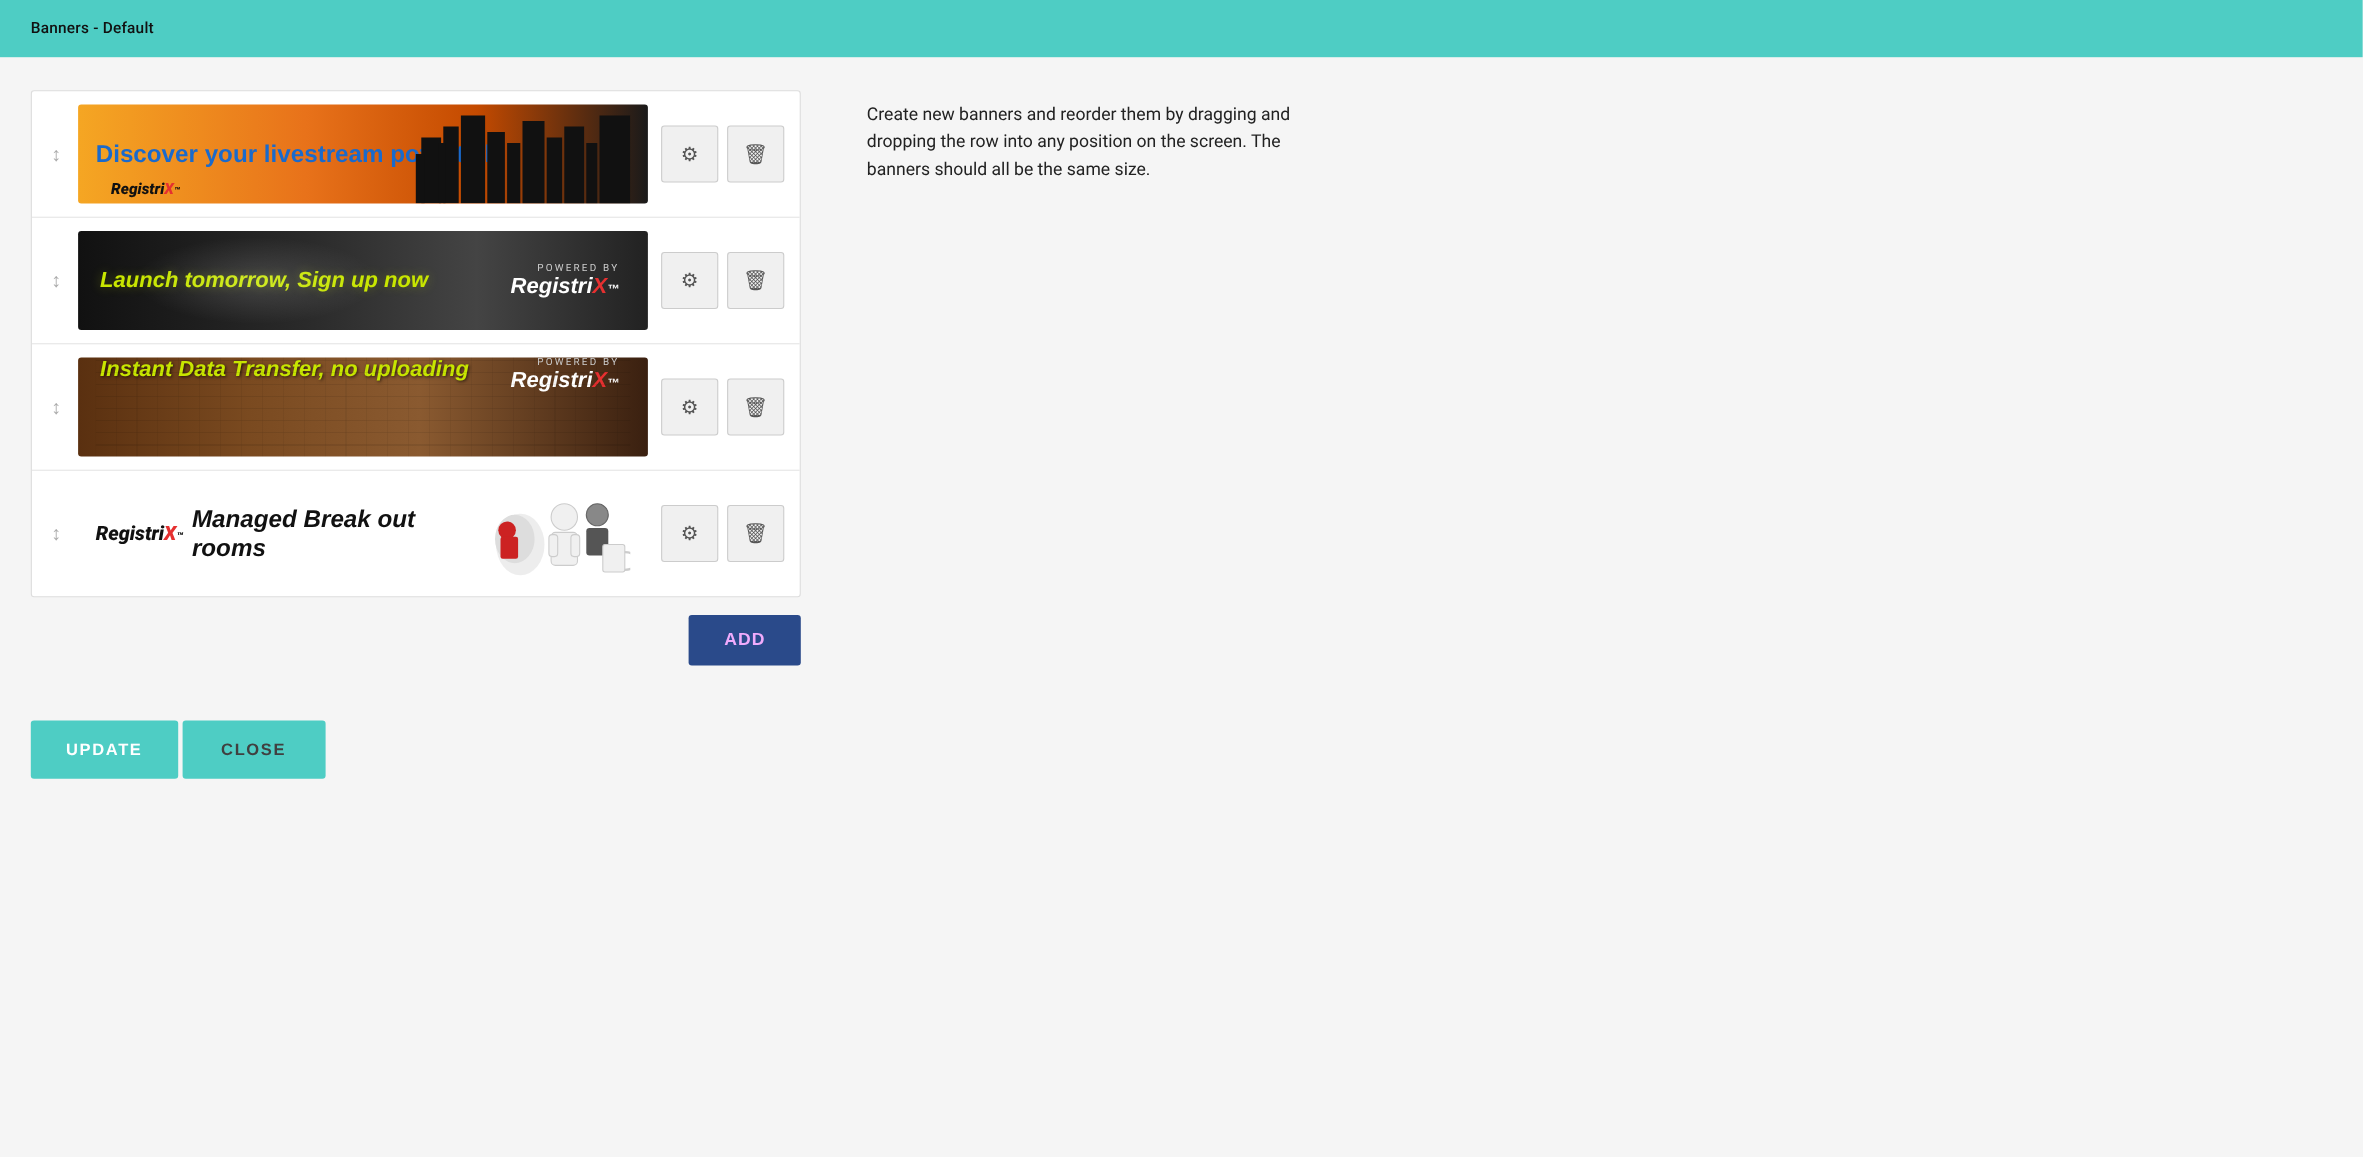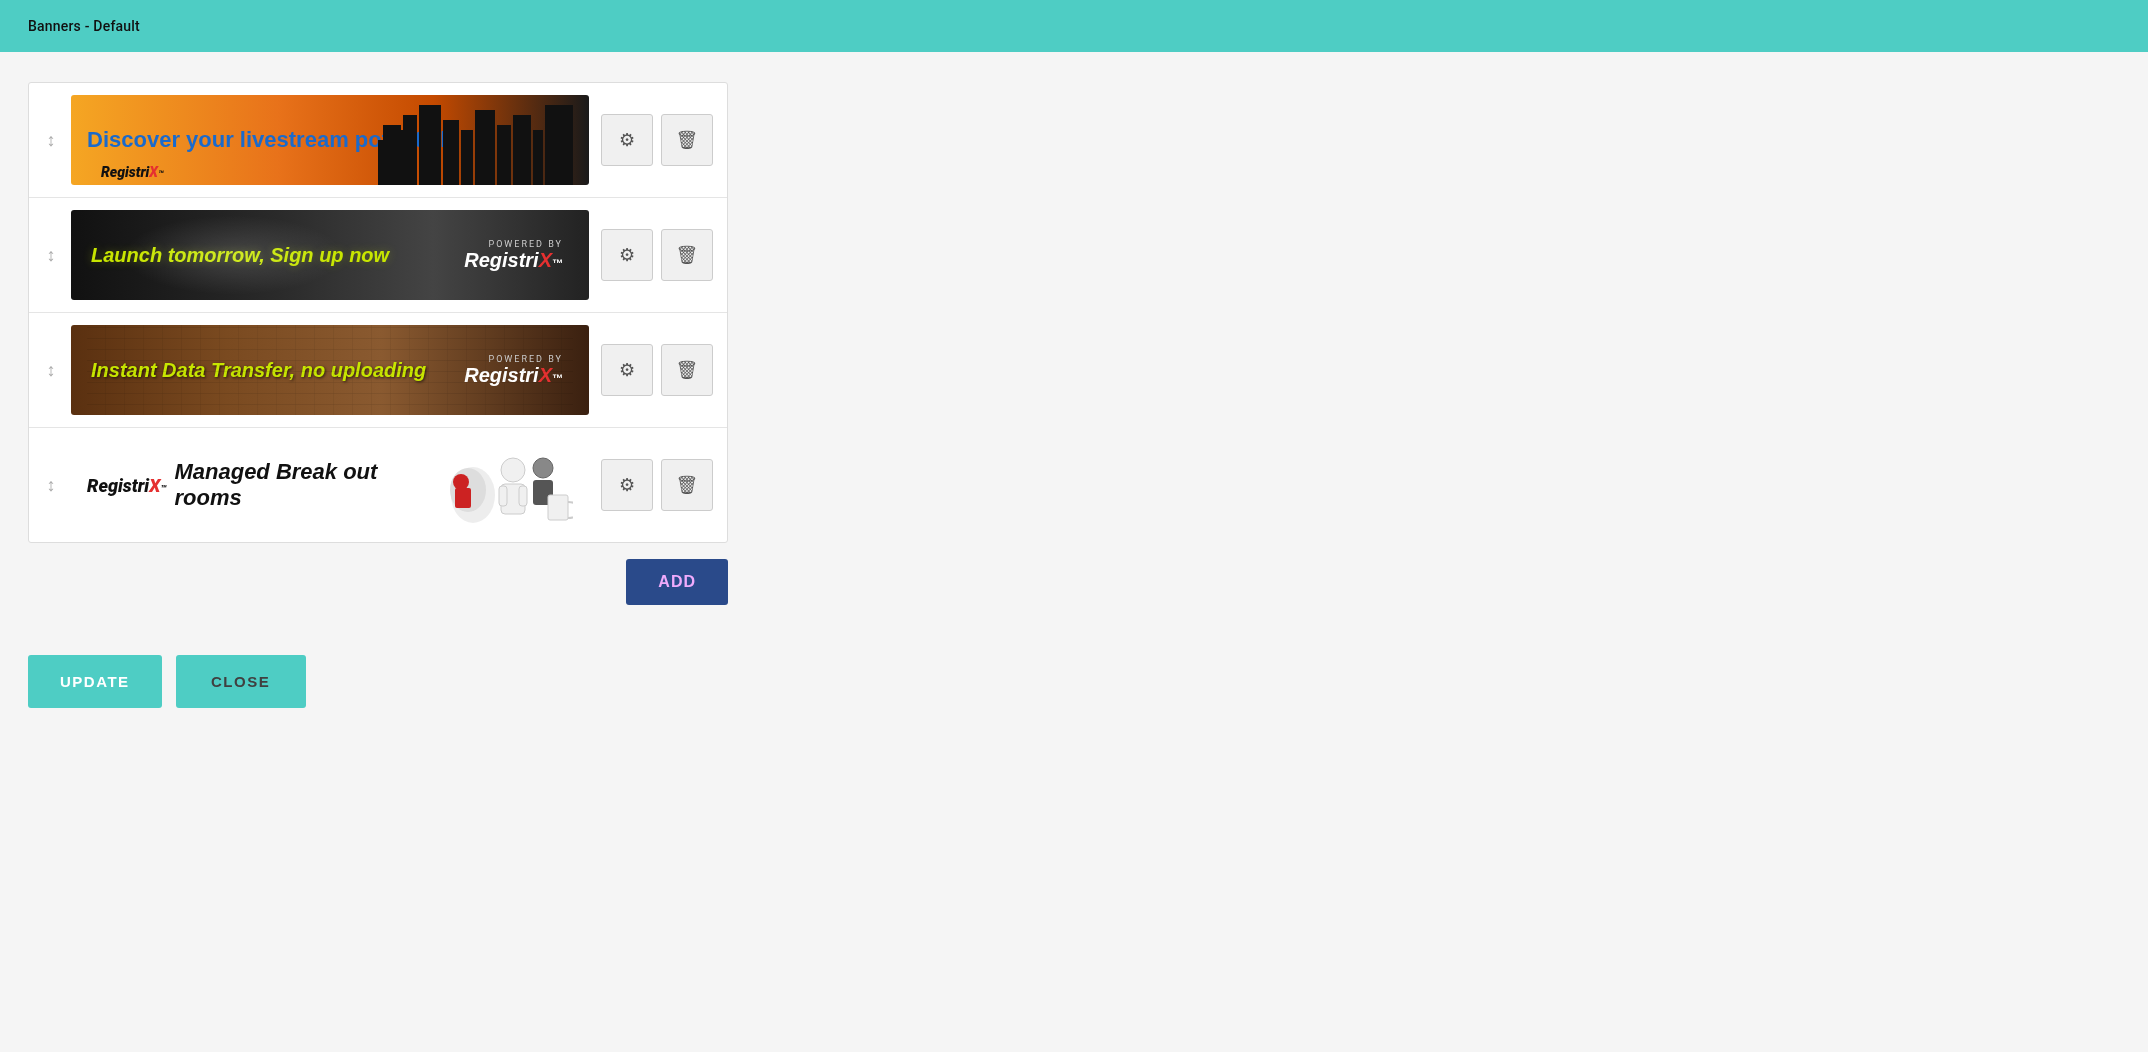--- a/index.html
+++ b/index.html
@@ -150,21 +150,21 @@
       padding: 14px 32px;
       font-size: 16px;
       font-weight: 700;
       letter-spacing: 1px;
       cursor: pointer;
     }
 
     .bottom-buttons {
       display: flex;
       flex-direction: row;
-      gap: 14px;
+      gap: 4px;
       padding: 50px 0 0 0;
     }
 
     .update-btn {
       background: #4ecdc4;
       color: #fff;
       border: none;
       border-radius: 3px;
       padding: 18px 32px;
       font-size: 15px;
@@ -267,21 +267,21 @@
           </button>
           <button class="icon-btn" title="Delete">
             <span>🗑</span>
           </button>
         </div>
       </div>
 
       <div class="banner-row">
         <span class="drag-handle">↕</span>
         <div class="banner-preview banner-3">
-          <div style="position:relative;width:100%;height:100%;display:flex;align-items:center;">
+          <div style="position:relative;width:100%;height:100%;display:flex;align-items:flex-start;">
 
             <div style="position:absolute;inset:0;opacity:0.25;background-image:repeating-linear-gradient(0deg,transparent,transparent 10px,rgba(0,0,0,0.3) 10px,rgba(0,0,0,0.3) 11px),repeating-linear-gradient(90deg,transparent,transparent 18px,rgba(0,0,0,0.2) 18px,rgba(0,0,0,0.2) 19px);pointer-events:none;"></div>
             <span style="color:#c8e600;font-size:20px;font-weight:700;font-style:italic;font-family:Arial,sans-serif;flex:1;padding-left:4px;text-shadow:1px 1px 3px rgba(0,0,0,0.7);">Instant Data Transfer, no uploading</span>
             <div style="display:flex;flex-direction:column;align-items:flex-end;padding-right:10px;">
               <span style="font-size:9px;color:#ccc;letter-spacing:2px;text-transform:uppercase;font-weight:400;">POWERED BY</span>
               <span style="color:#fff;font-size:20px;font-weight:900;font-style:italic;font-family:Arial,sans-serif;">Registri<span style="color:#e53030;">X</span><span style="font-size:11px;">™</span></span>
             </div>
           </div>
         </div>
         <div class="action-buttons">
@@ -342,13 +342,16 @@
       <button class="add-btn">ADD</button>
     </div>
 
     <div class="bottom-buttons">
       <button class="update-btn">UPDATE</button>
       <button class="close-btn">CLOSE</button>
     </div>
 
   </div>
 
+  <div class="right-panel">
+    <p>Create new banners and reorder them by dragging and dropping the row into any position on the screen. The banners should all be the same size.</p>
+  </div>
 </div>
 
 </body></html>

